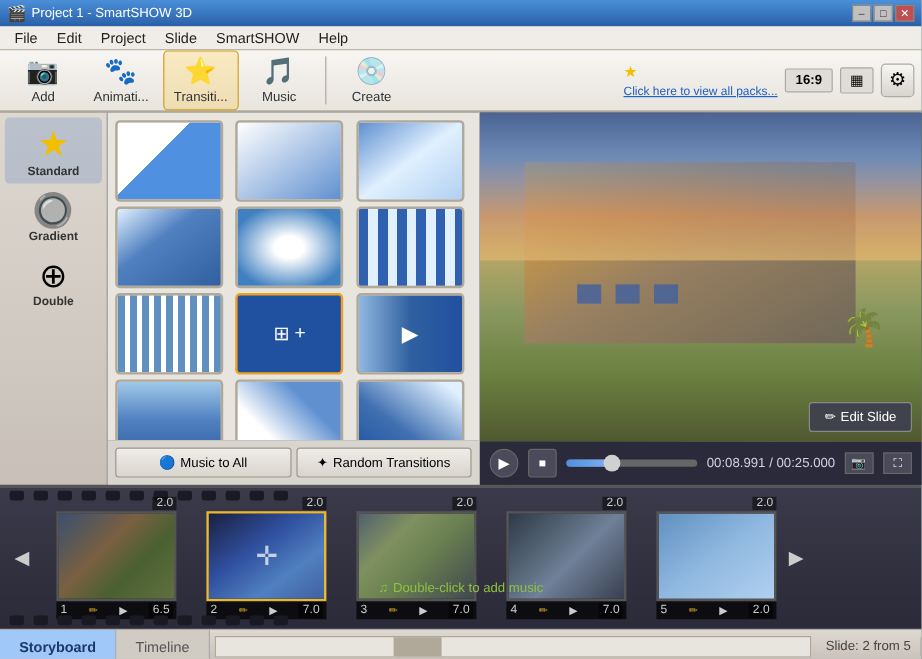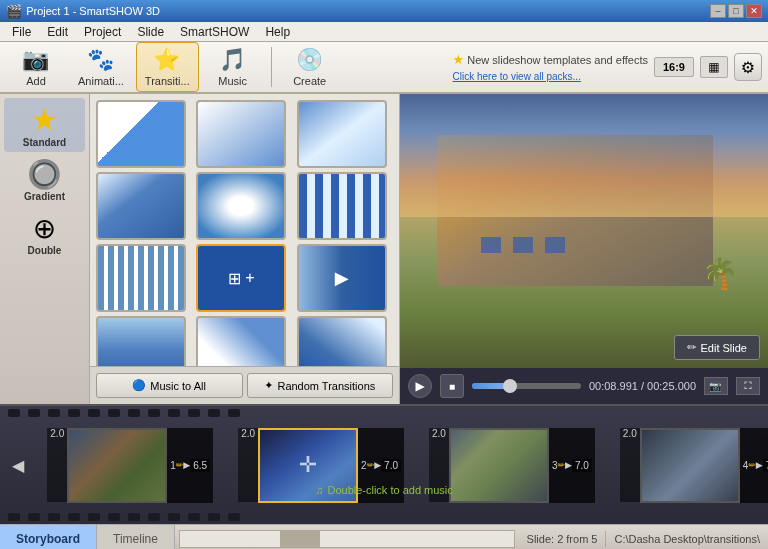--- a/index.html
+++ b/index.html
@@ -76,21 +76,21 @@
     .time-display { color: #d0d0e0; font-size: 11px; white-space: nowrap; }
     .screen-btn { width: 24px; height: 18px; background: #4a4a5a; border: 1px solid #666; display: flex; align-items: center; justify-content: center; color: white; cursor: pointer; font-size: 10px; }
     .fullscreen-btn { width: 24px; height: 18px; background: #4a4a5a; border: 1px solid #666; display: flex; align-items: center; justify-content: center; color: white; cursor: pointer; font-size: 10px; }
 
     
     .filmstrip { height: 120px; background: linear-gradient(to bottom, #3a3a4a, #2a2a38); display: flex; align-items: center; padding: 0 8px; gap: 2px; position: relative; overflow: hidden; border-top: 2px solid #555; }
     .film-perf-top { position: absolute; top: 3px; left: 0; right: 0; height: 8px; display: flex; gap: 8px; padding: 0 8px; }
     .film-perf-bot { position: absolute; bottom: 3px; left: 0; right: 0; height: 8px; display: flex; gap: 8px; padding: 0 8px; }
     .perf-hole { width: 12px; height: 8px; background: #1a1a25; border-radius: 2px; flex-shrink: 0; }
 
-    .film-slide { position: relative; display: flex; flex-direction: row; cursor: pointer; padding-left: 13px; }
+    .film-slide { position: relative; display: flex; flex-direction: column; cursor: pointer; padding-left: 13px; }
     .film-slide-inner { width: 100px; height: 75px; border: 2px solid #555; overflow: hidden; position: relative; }
     .film-slide.selected .film-slide-inner { border: 2px solid #e8b830; }
     .film-slide-img-house { background: linear-gradient(135deg, #4a6080 0%, #8a6040 40%, #5a7030 60%, #3a5060 100%); width: 100%; height: 100%; }
     .film-slide-info { display: flex; align-items: center; justify-content: space-between; background: rgba(0,0,0,0.7); padding: 1px 3px; }
     .slide-num { color: #ccc; font-size: 10px; }
     .slide-edit-icon { color: #d4a020; font-size: 9px; cursor: pointer; }
     .slide-play-icon { color: #ccc; font-size: 9px; }
     .slide-duration { color: #ccc; font-size: 10px; background: rgba(0,0,0,0.5); padding: 1px 3px; }
 
     .film-arrow { color: #ccc; font-size: 16px; cursor: pointer; padding: 4px; }
@@ -155,21 +155,20 @@
   <div class="toolbar-separator"></div>
   <div class="toolbar-btn">
     <span class="icon">💿</span>
     <span>Create</span>
   </div>
 
   <div class="toolbar-right">
     <div class="star-label">
       <div class="star-label-row">
         <span class="star-yellow">★</span>
-        <span>New slideshow templates and effects</span>
       </div>
       <span class="link">Click here to view all packs...</span>
     </div>
     <div class="ratio-btn">16:9</div>
     <div class="view-btn">
       <span>▦</span>
     </div>
     <div class="gear-btn">
       <span>⚙</span>
     </div>
@@ -406,14 +405,13 @@
 
 <div class="status-bar">
   <div class="tab-area">
     <div class="tab active">Storyboard</div>
     <div class="tab inactive">Timeline</div>
   </div>
   <div class="status-scroll">
     <div class="status-scroll-thumb"></div>
   </div>
   <span class="status-slide">Slide: 2 from 5</span>
-  <span class="status-path">C:\Dasha Desktop\transitions\</span>
 </div>
 
 </body></html>

